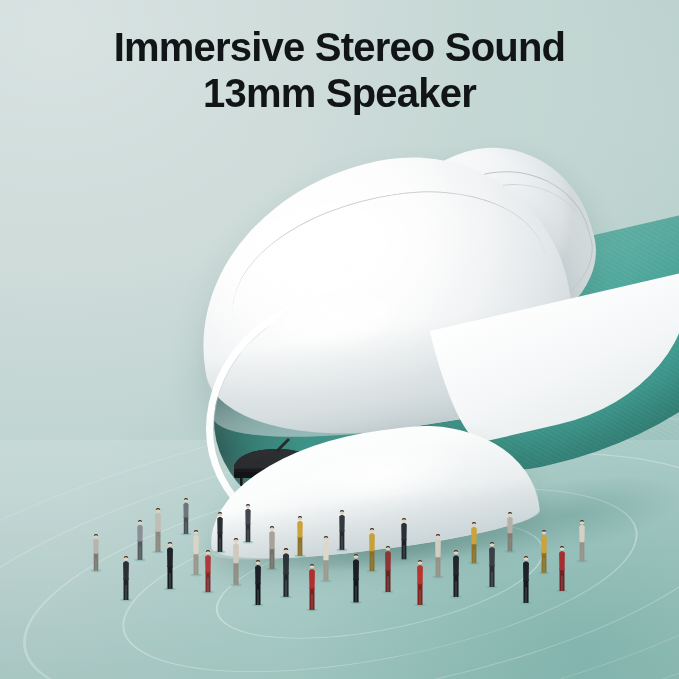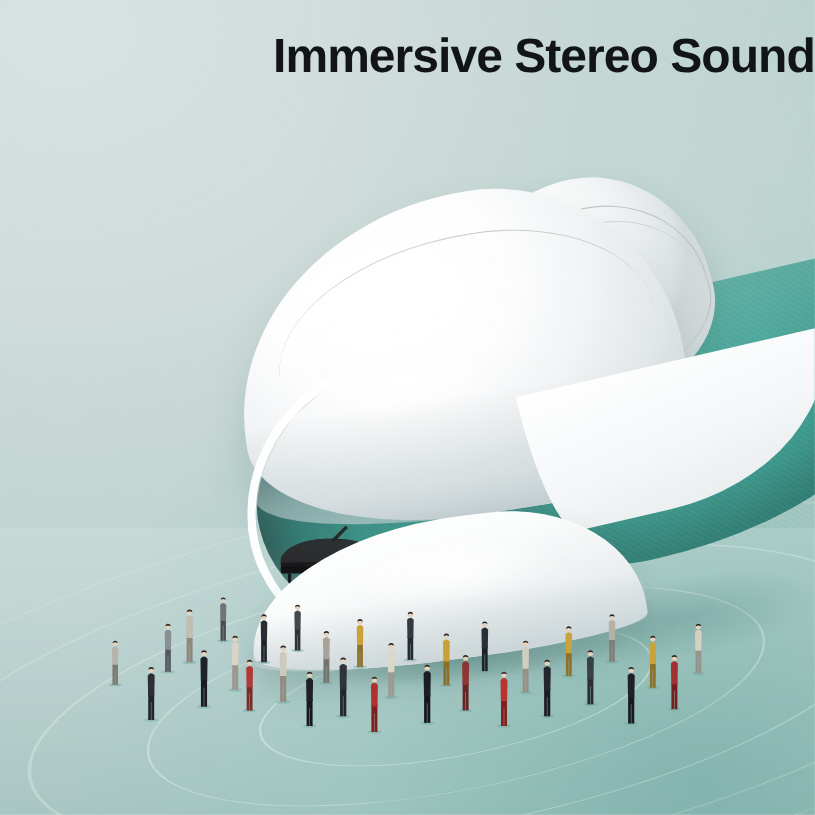--- a/index.html
+++ b/index.html
@@ -36,21 +36,21 @@
   .r4{width:930px;height:930px;border-width:3px;border-color:rgba(255,255,255,.20);}
   .r5{width:1130px;height:1130px;border-width:3px;border-color:rgba(255,255,255,.15);}
   .horizon-glow{
     position:absolute;left:0;right:0;top:440px;height:240px;
     background:linear-gradient(180deg, rgba(255,255,255,.12) 0%, rgba(255,255,255,0) 100%);
   }
 
   
   .headline{
     position:absolute;left:0;right:0;top:24px;
-    text-align:right;
+    text-align:center;
     color:#121516;
     font-weight:bold;
     font-size:40px;
     line-height:1.16;
     letter-spacing:-0.8px;
     z-index:40;
   }
   .headline .l2{display:block;}
 
   
@@ -248,20 +248,21 @@
     <div class="ripple r1"></div>
     <div class="ripple r2"></div>
     <div class="ripple r3"></div>
     <div class="ripple r4"></div>
     <div class="ripple r5"></div>
   </div>
   <div class="horizon-glow"></div>
 
   <div class="headline">
     <span>Immersive Stereo Sound</span>
+    <span class="l2">13mm Speaker</span>
   </div>
 
   <div class="earbud">
 
     <div class="contact-shadow"></div>
     <div class="tube-shadow"></div>
 
     <div class="tube">
       <div class="tube-shade"></div>
       <div class="tube-texture"></div>

